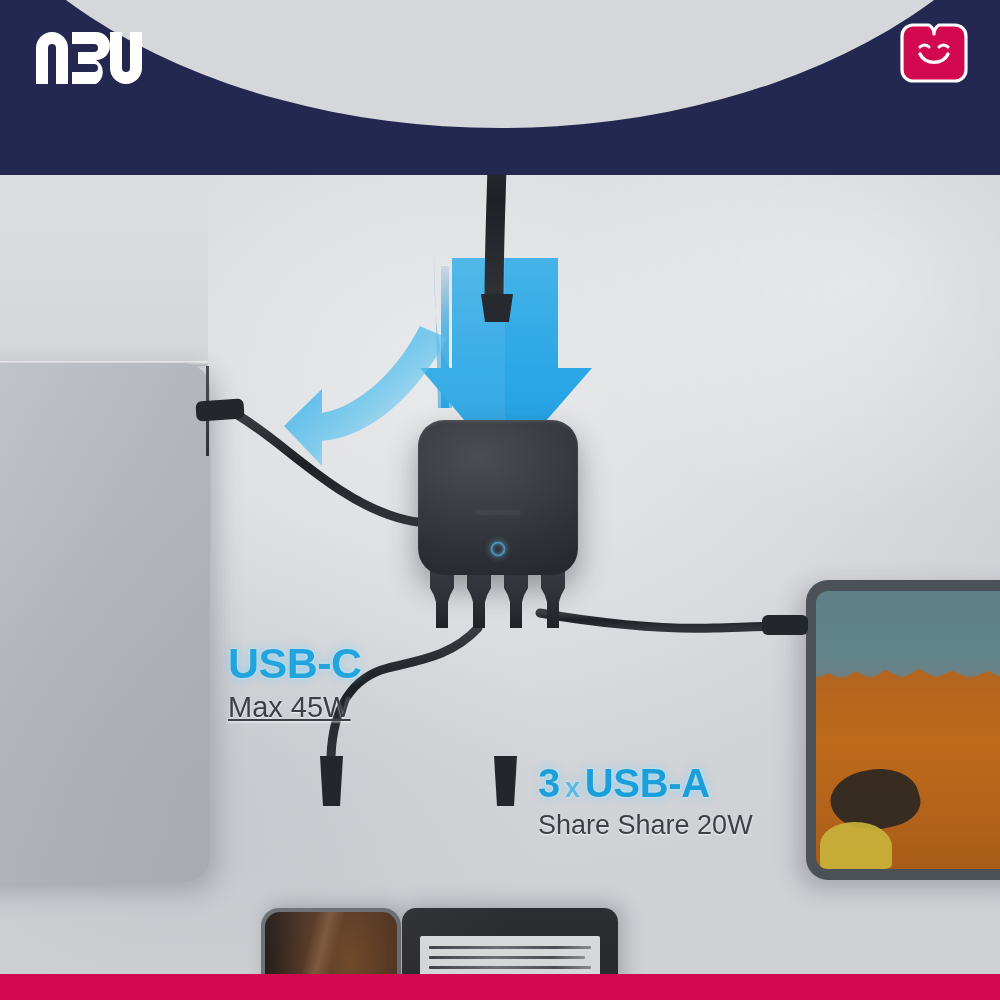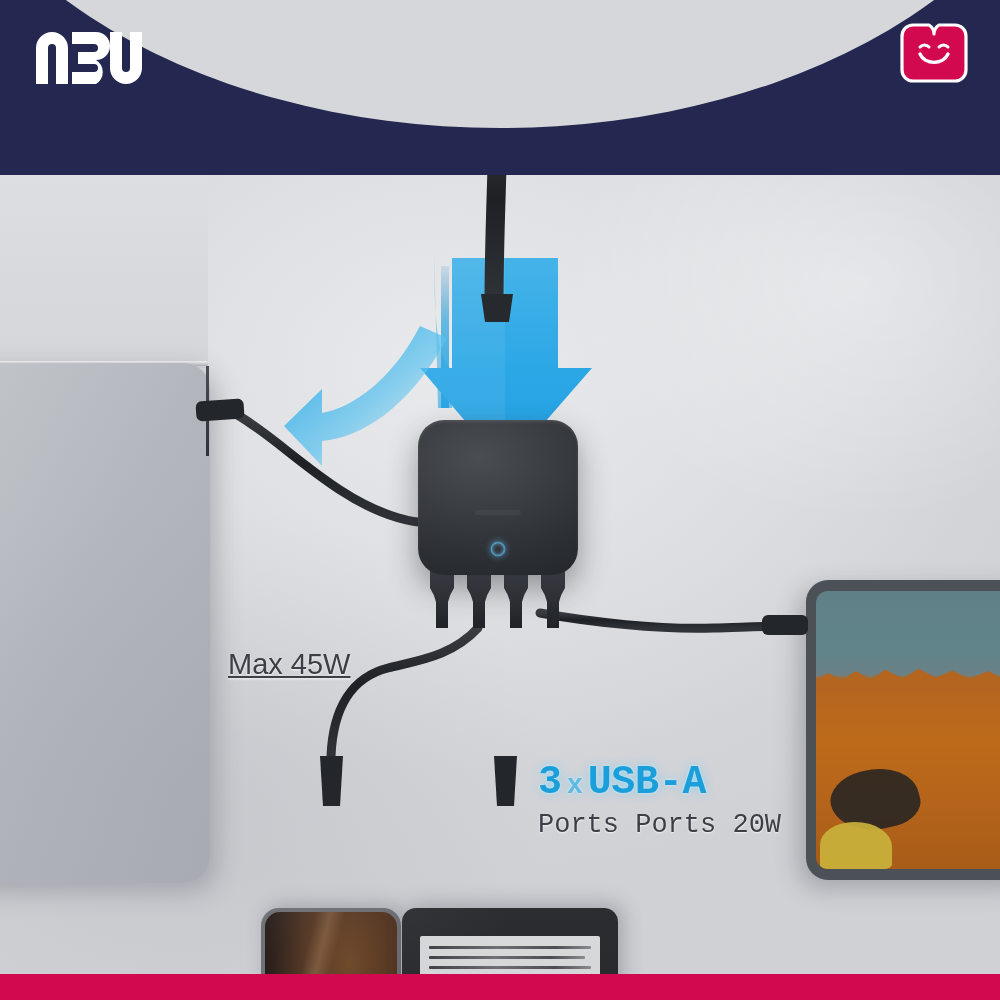--- a/index.html
+++ b/index.html
@@ -231,21 +231,21 @@
     text-shadow:0 0 10px rgba(120,205,245,.85), 0 0 3px rgba(255,255,255,.9);
     line-height:1;
   }
   .label-usbc .t2{
     font-size:29px; color:#3c4046; margin-top:8px; line-height:1;
     text-shadow:0 1px 2px rgba(255,255,255,.8);
     text-decoration:underline;
   }
 
   .label-usba{
-    position:absolute; left:538px; top:655px; z-index:35;font-family:Liberation Mono, monospace;
+    position:absolute; left:538px; top:655px; z-index:35;
   }
   .label-usba .t1{
     font-size:40px; font-weight:bold; letter-spacing:-.3px;
     color:#1a9fda; line-height:1;
     text-shadow:0 0 10px rgba(120,205,245,.8), 0 0 3px rgba(255,255,255,.9);
   }
   .label-usba .t1 .mult{
     font-size:27px; font-weight:bold; color:#5fb9e0; padding:0 5px;
   }
   .label-usba .t2{
@@ -351,26 +351,27 @@
           <stop offset="100%" stop-color="#1f2226"></stop>
         </linearGradient>
       </defs>
       <path d="M12,0 h24 v18 q-4,6 -6,14 v26 h-12 v-26 q-2,-8 -6,-14 z" fill="url(#plg)"></path>
       <path d="M49,0 h24 v18 q-4,6 -6,14 v26 h-12 v-26 q-2,-8 -6,-14 z" fill="url(#plg)"></path>
       <path d="M86,0 h24 v18 q-4,6 -6,14 v26 h-12 v-26 q-2,-8 -6,-14 z" fill="url(#plg)"></path>
       <path d="M123,0 h24 v18 q-4,6 -6,14 v26 h-12 v-26 q-2,-8 -6,-14 z" fill="url(#plg)"></path>
     </svg>
 
     <div class="label-usbc">
+      <div class="t1">USB-C</div>
       <div class="t2">Max 45W</div>
     </div>
 
     <div class="label-usba">
       <div class="t1"><span>3</span><span class="mult">x</span><span>USB-A</span></div>
-      <div class="t2">Ports Ports 20W</div>
+      <div class="t2">Share Share 20W</div>
     </div>
 
   </div>
 
   <div class="header">
     <div class="header-navy"></div>
     <div class="header-arc-red"></div>
     <div class="header-cut"></div>
 
     <svg class="logo" viewBox="0 0 120 62">

